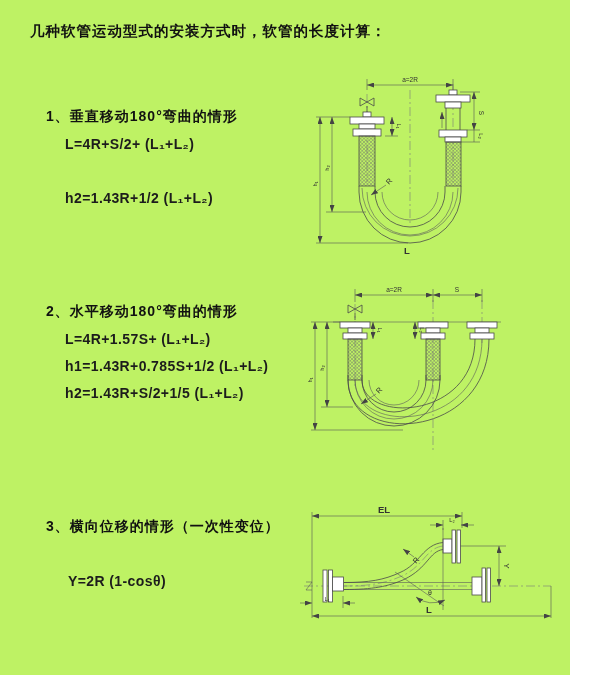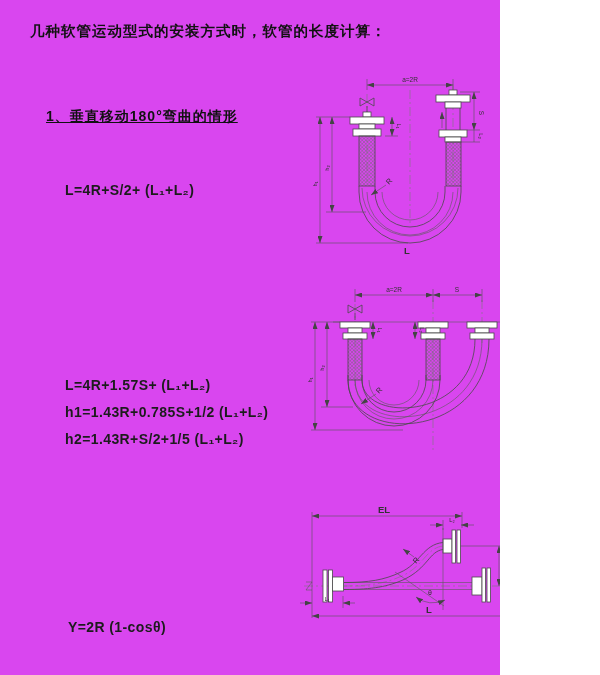--- a/index.html
+++ b/index.html
@@ -1,31 +1,30 @@
 <!DOCTYPE html>
 <html><head>
 <meta charset="utf-8">
 <style>
   html,body{margin:0;padding:0;background:#fff;}
   #page{
-    position:relative;width:500px;height:675px;background:#d946ef;
+    position:relative;width:570px;height:675px;background:#bef264;
     font-family:"Liberation Sans","DejaVu Sans",sans-serif;
     color:#1a1a1a;overflow:hidden;text-align:center;
   }
   .title{
     position:absolute;left:30px;top:22px;font-size:14.5px;font-weight:bold;
     letter-spacing:1px;color:#111;
   }
   .sec-heading{
-    position:absolute;font-size:14px;font-weight:bold;letter-spacing:1px;color:#111;text-decoration:underline;
+    position:absolute;font-size:14px;font-weight:bold;letter-spacing:1px;color:#111;
   }
   .formula{
     position:absolute;font-size:14px;font-weight:600;letter-spacing:.4px;color:#1c1c1c;
     white-space:pre;
-    margin-top:46px;
   }
   svg{position:absolute;overflow:visible;}
   svg text{font-family:"Liberation Sans","DejaVu Sans",sans-serif;fill:#333;}
   .ln{stroke:#4a4a4a;stroke-width:.8;fill:none;}
   .thin{stroke:#5a5a5a;stroke-width:.6;fill:none;}
   .dim{stroke:#555;stroke-width:.6;fill:none;}
   .cl{stroke:#7a7a7a;stroke-width:.6;fill:none;stroke-dasharray:9 3 2 3;}
   .fit{stroke:#4a4a4a;stroke-width:.8;fill:#fff;}
   .hose{stroke:#4a4a4a;stroke-width:.8;}
   .dt{font-size:6.5px;}
@@ -34,25 +33,28 @@
 </style>
 </head>
 <body>
 
 <div id="page">
 
   <div class="title">几种软管运动型式的安装方式时，软管的长度计算：</div>
 
   <div class="sec-heading" style="left:46px;top:108px">1、垂直移动180°弯曲的情形</div>
   <div class="formula" style="left:65px;top:136px">L=4R+S/2+ (L₁+L₂)</div>
-
+  <div class="formula" style="left:65px;top:190px">h2=1.43R+1/2 (L₁+L₂)</div>
+
+  <div class="sec-heading" style="left:46px;top:303px">2、水平移动180°弯曲的情形</div>
   <div class="formula" style="left:65px;top:331px">L=4R+1.57S+ (L₁+L₂)</div>
   <div class="formula" style="left:65px;top:358px">h1=1.43R+0.785S+1/2 (L₁+L₂)</div>
   <div class="formula" style="left:65px;top:385px">h2=1.43R+S/2+1/5 (L₁+L₂)</div>
 
+  <div class="sec-heading" style="left:46px;top:518px">3、横向位移的情形（一次性变位）</div>
   <div class="formula" style="left:68px;top:573px">Y=2R (1-cosθ)</div>
 
   <svg style="left:308px;top:72px" width="258" height="195" viewBox="0 0 258 195">
     <defs>
       <marker id="ar1" markerWidth="7" markerHeight="5" refX="7" refY="2.5" orient="auto-start-reverse" markerUnits="userSpaceOnUse">
         <path d="M0,0 L7,2.5 L0,5 z" fill="#444"></path>
       </marker>
       <pattern id="ht1" width="3.5" height="3.5" patternUnits="userSpaceOnUse">
         <path d="M0,0 L3.5,3.5 M3.5,0 L0,3.5" stroke="#6a6a6a" stroke-width="0.45"></path>
       </pattern>

